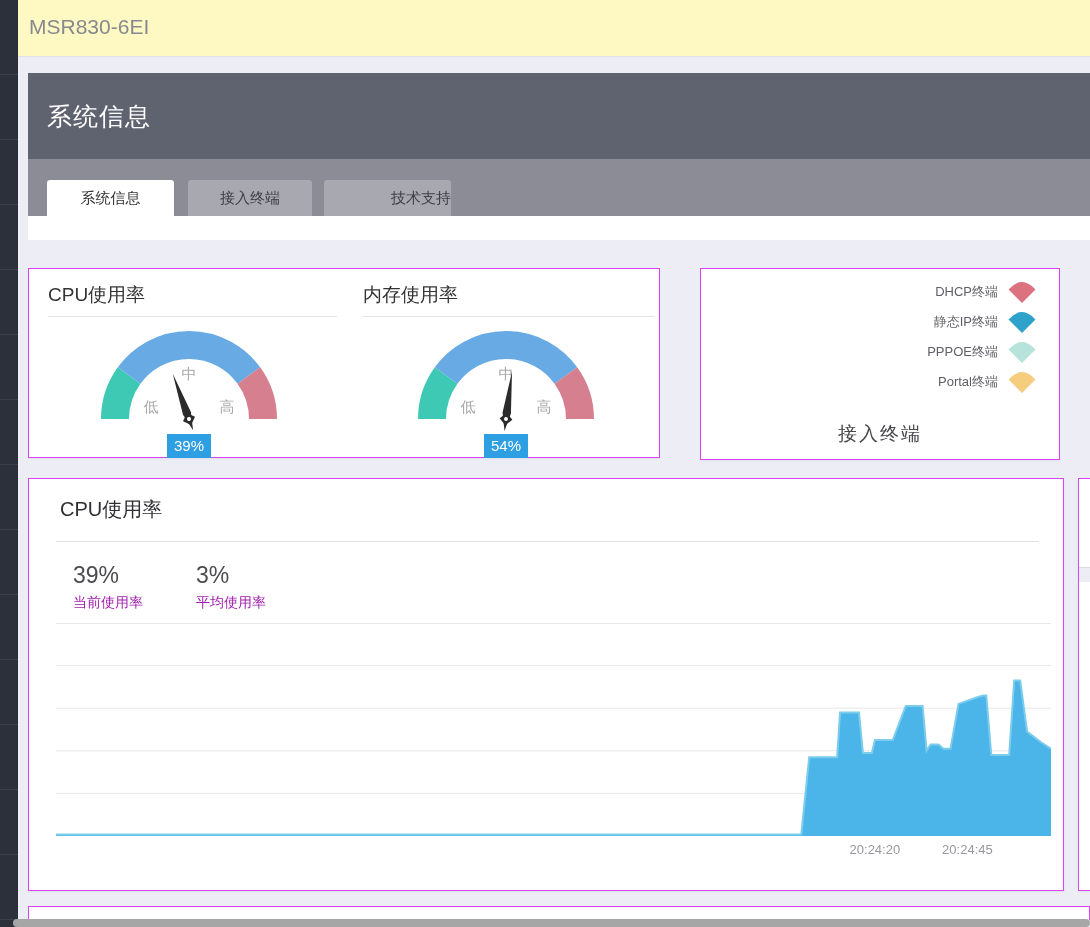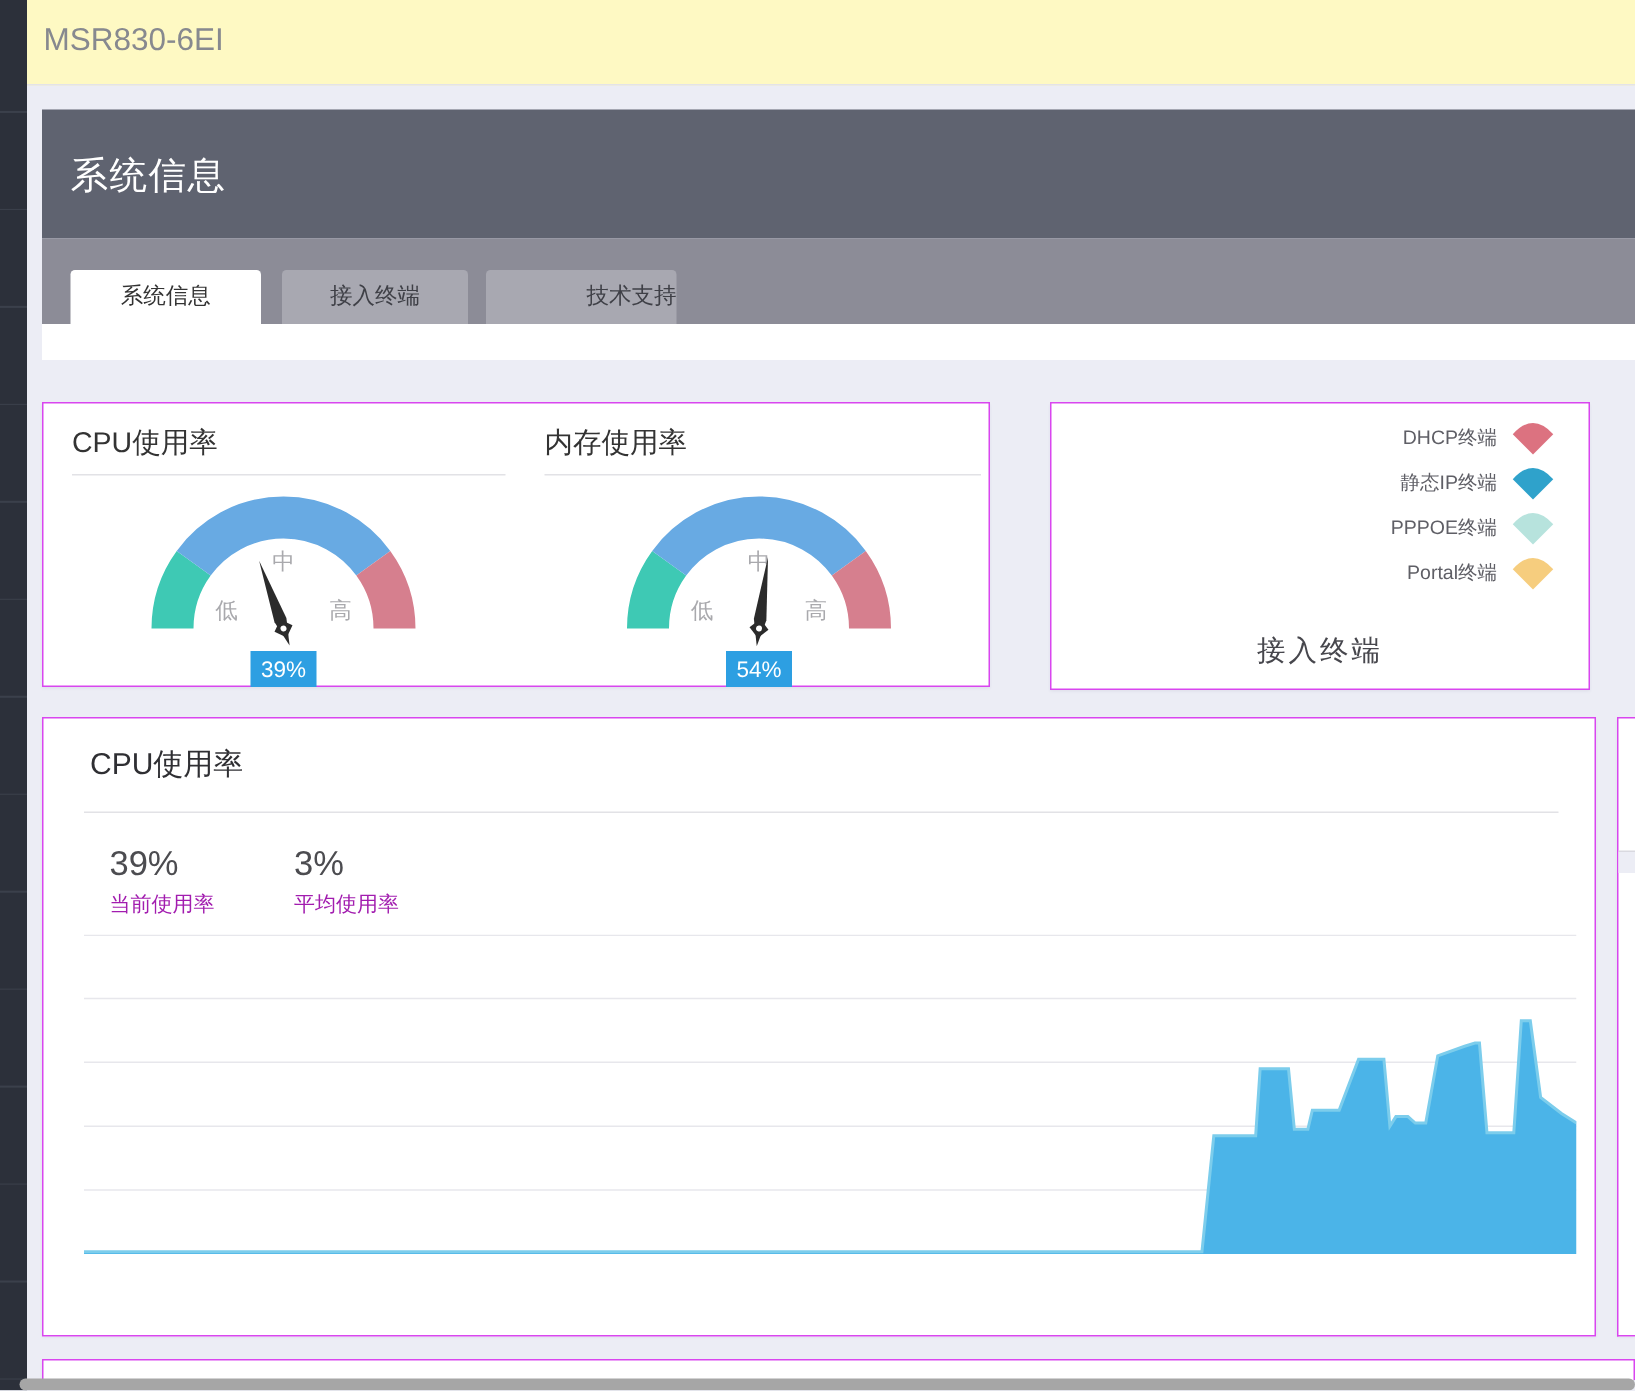--- a/index.html
+++ b/index.html
@@ -180,20 +180,24 @@
     </div>
     <div class="chart-wrap"><svg width="995" height="213" viewBox="0 0 995 213">
           <line x1="0" y1="170.4" x2="995" y2="170.4" stroke="#e7e7ec" stroke-width="1"></line>
           <line x1="0" y1="127.8" x2="995" y2="127.8" stroke="#e7e7ec" stroke-width="1"></line>
           <line x1="0" y1="85.2" x2="995" y2="85.2" stroke="#e7e7ec" stroke-width="1"></line>
           <line x1="0" y1="42.599999999999994" x2="995" y2="42.599999999999994" stroke="#e7e7ec" stroke-width="1"></line>
           <line x1="0" y1="0.5" x2="995" y2="0.5" stroke="#e7e7ec" stroke-width="1"></line>
           <polygon points="0.0,211.5 745.3,211.5 753.2,134.2 781.1,134.2 784.1,89.5 803.0,89.5 806.9,129.9 815.9,129.9 818.9,117.1 836.8,117.1 849.7,83.1 866.6,83.1 870.6,127.8 874.6,121.4 882.6,121.4 887.5,125.7 894.5,125.7 902.5,80.9 920.4,74.5 927.3,72.4 930.3,72.4 935.3,132.1 953.2,132.1 958.2,57.5 964.2,57.5 971.1,108.6 985.0,119.3 995.0,125.7 995,213 0,213" fill="#4bb4e8"></polygon>
           <polyline points="0.0,211.5 745.3,211.5 753.2,134.2 781.1,134.2 784.1,89.5 803.0,89.5 806.9,129.9 815.9,129.9 818.9,117.1 836.8,117.1 849.7,83.1 866.6,83.1 870.6,127.8 874.6,121.4 882.6,121.4 887.5,125.7 894.5,125.7 902.5,80.9 920.4,74.5 927.3,72.4 930.3,72.4 935.3,132.1 953.2,132.1 958.2,57.5 964.2,57.5 971.1,108.6 985.0,119.3 995.0,125.7" fill="none" stroke="#7ccdec" stroke-width="2"></polyline>
         </svg></div>
+    <div class="x-axis">
+        <span class="x-tick" style="left: 82.3%;">20:24:20</span>
+        <span class="x-tick" style="left: 91.6%;">20:24:45</span>
+      </div>
   </div>
 
   <div class="card sliver-card">
     <div class="sliver-divider"></div>
     <div class="sliver-notch"></div>
   </div>
 
   <div class="card bottom-strip"></div>
 
   <div class="hscrollbar">

